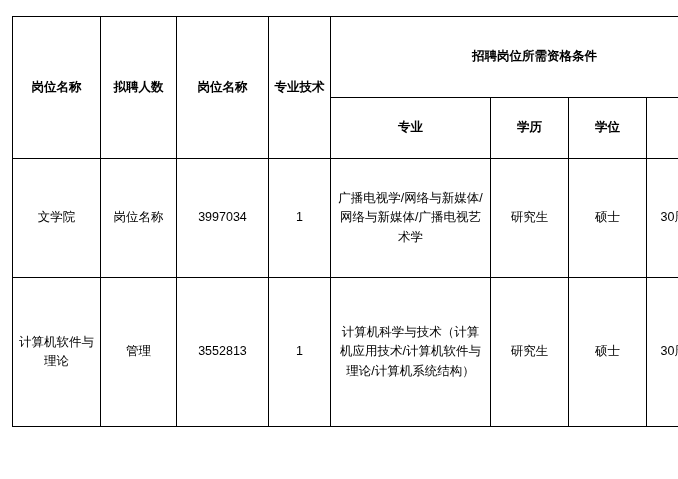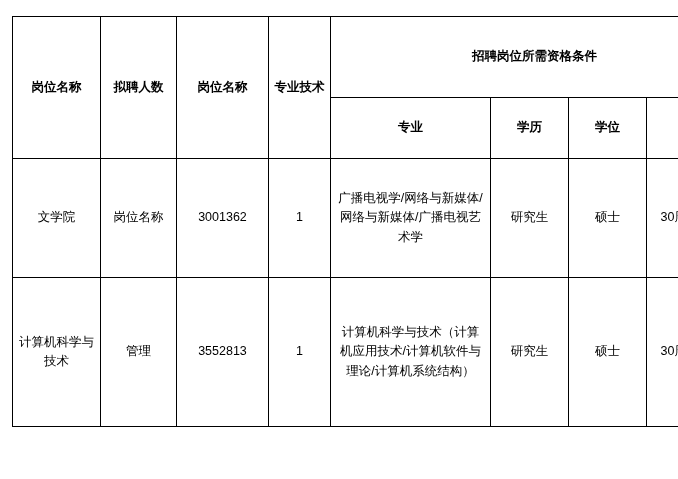--- a/index.html
+++ b/index.html
@@ -106,41 +106,41 @@
           </td>
       </tr>
       <tr class="row-d">
         <td>
             <span class="cell-text">文学院</span>
           </td>
         <td>
             <span class="cell-text">岗位名称</span>
           </td>
         <td>
-            <span class="cell-text">3001362</span>
+            <span class="cell-text">3997034</span>
           </td>
         <td>
             <span class="cell-text">1</span>
           </td>
         <td>
             <span class="cell-text">广播电视学/网络与新媒体/网络与新媒体/广播电视艺术学</span>
           </td>
         <td>
             <span class="cell-text">研究生</span>
           </td>
         <td>
             <span class="cell-text">硕士</span>
           </td>
         <td>
             <span class="cell-text">30周岁以下</span>
           </td>
       </tr>
       <tr class="row-d2">
         <td>
-            <span class="cell-text">计算机科学与技术</span>
+            <span class="cell-text">计算机软件与理论</span>
           </td>
         <td>
             <span class="cell-text">管理</span>
           </td>
         <td>
             <span class="cell-text">3552813</span>
           </td>
         <td>
             <span class="cell-text">1</span>
           </td>

